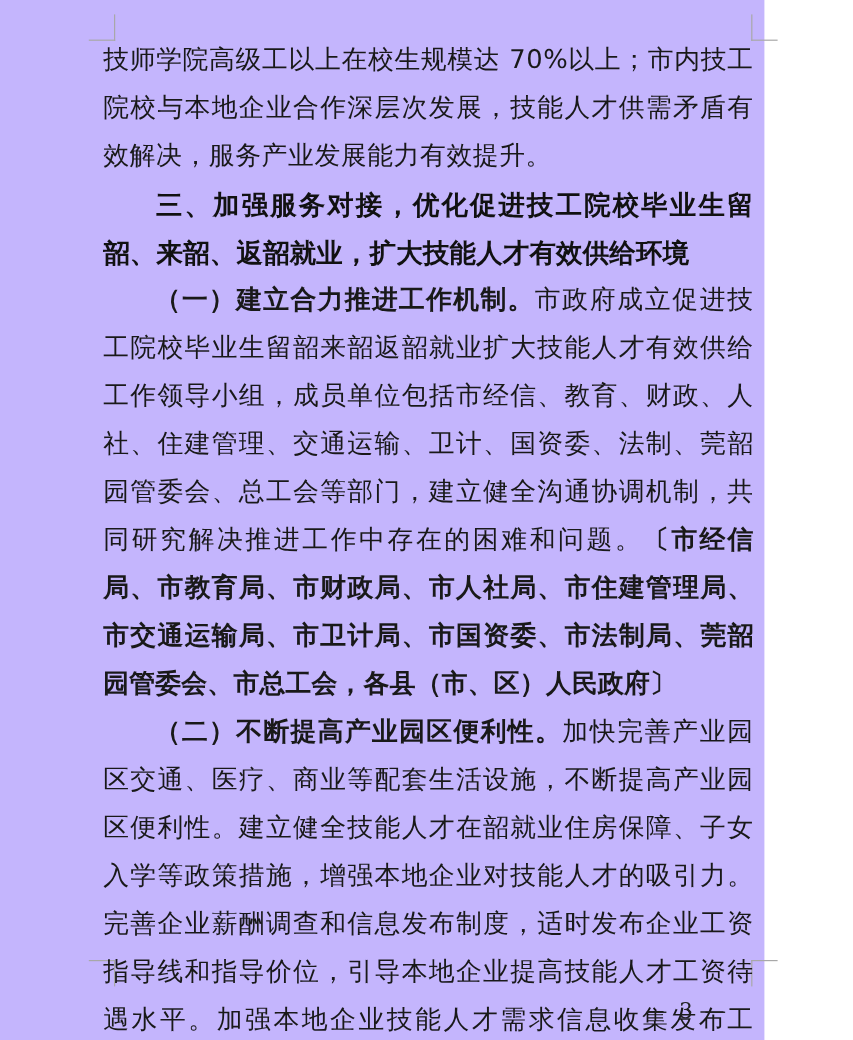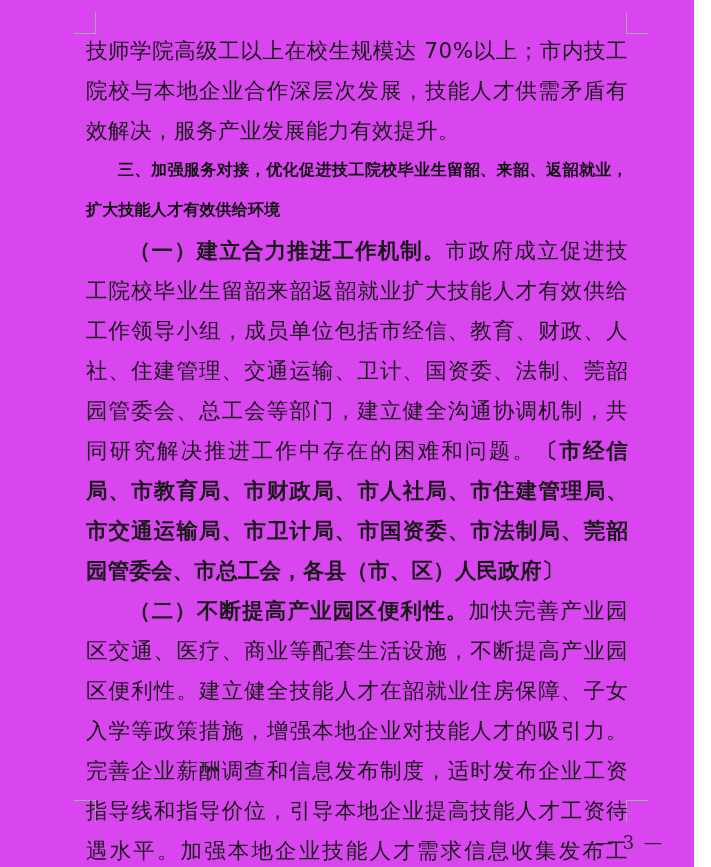--- a/index.html
+++ b/index.html
@@ -9,23 +9,23 @@
   body {
     width: 711px;
     height: 867px;
     background: #ffffff;
     font-family: "DejaVu Sans", "Liberation Sans", sans-serif;
     overflow: hidden;
   }
 
   .page {
     position: relative;
-    width: 694px;
+    width: 637px;
     height: 867px;
-    background: #d946ef;
+    background: #c4b5fd;
   }
 
   
   .crop-mark {
     position: absolute;
     width: 22px;
     height: 22px;
     pointer-events: none;
   }
   .crop-mark i {
@@ -76,22 +76,22 @@
 
   p.indent { text-indent: 2em; }
 
   .b {
     font-weight: 700;
     letter-spacing: 0.2px;
   }
 
   p.heading {
     margin: 0;
-    font-family: Liberation Mono, monospace;
-    font-size: 16px;
+    font-family: Liberation Serif, serif;
+    font-size: 22px;
     line-height: 40px;
     font-weight: 700;
     color: #111111;
     text-indent: 2em;
     text-align: justify;
     text-align-last: left;
     letter-spacing: 0.2px;
     word-break: break-all;
   }
 

